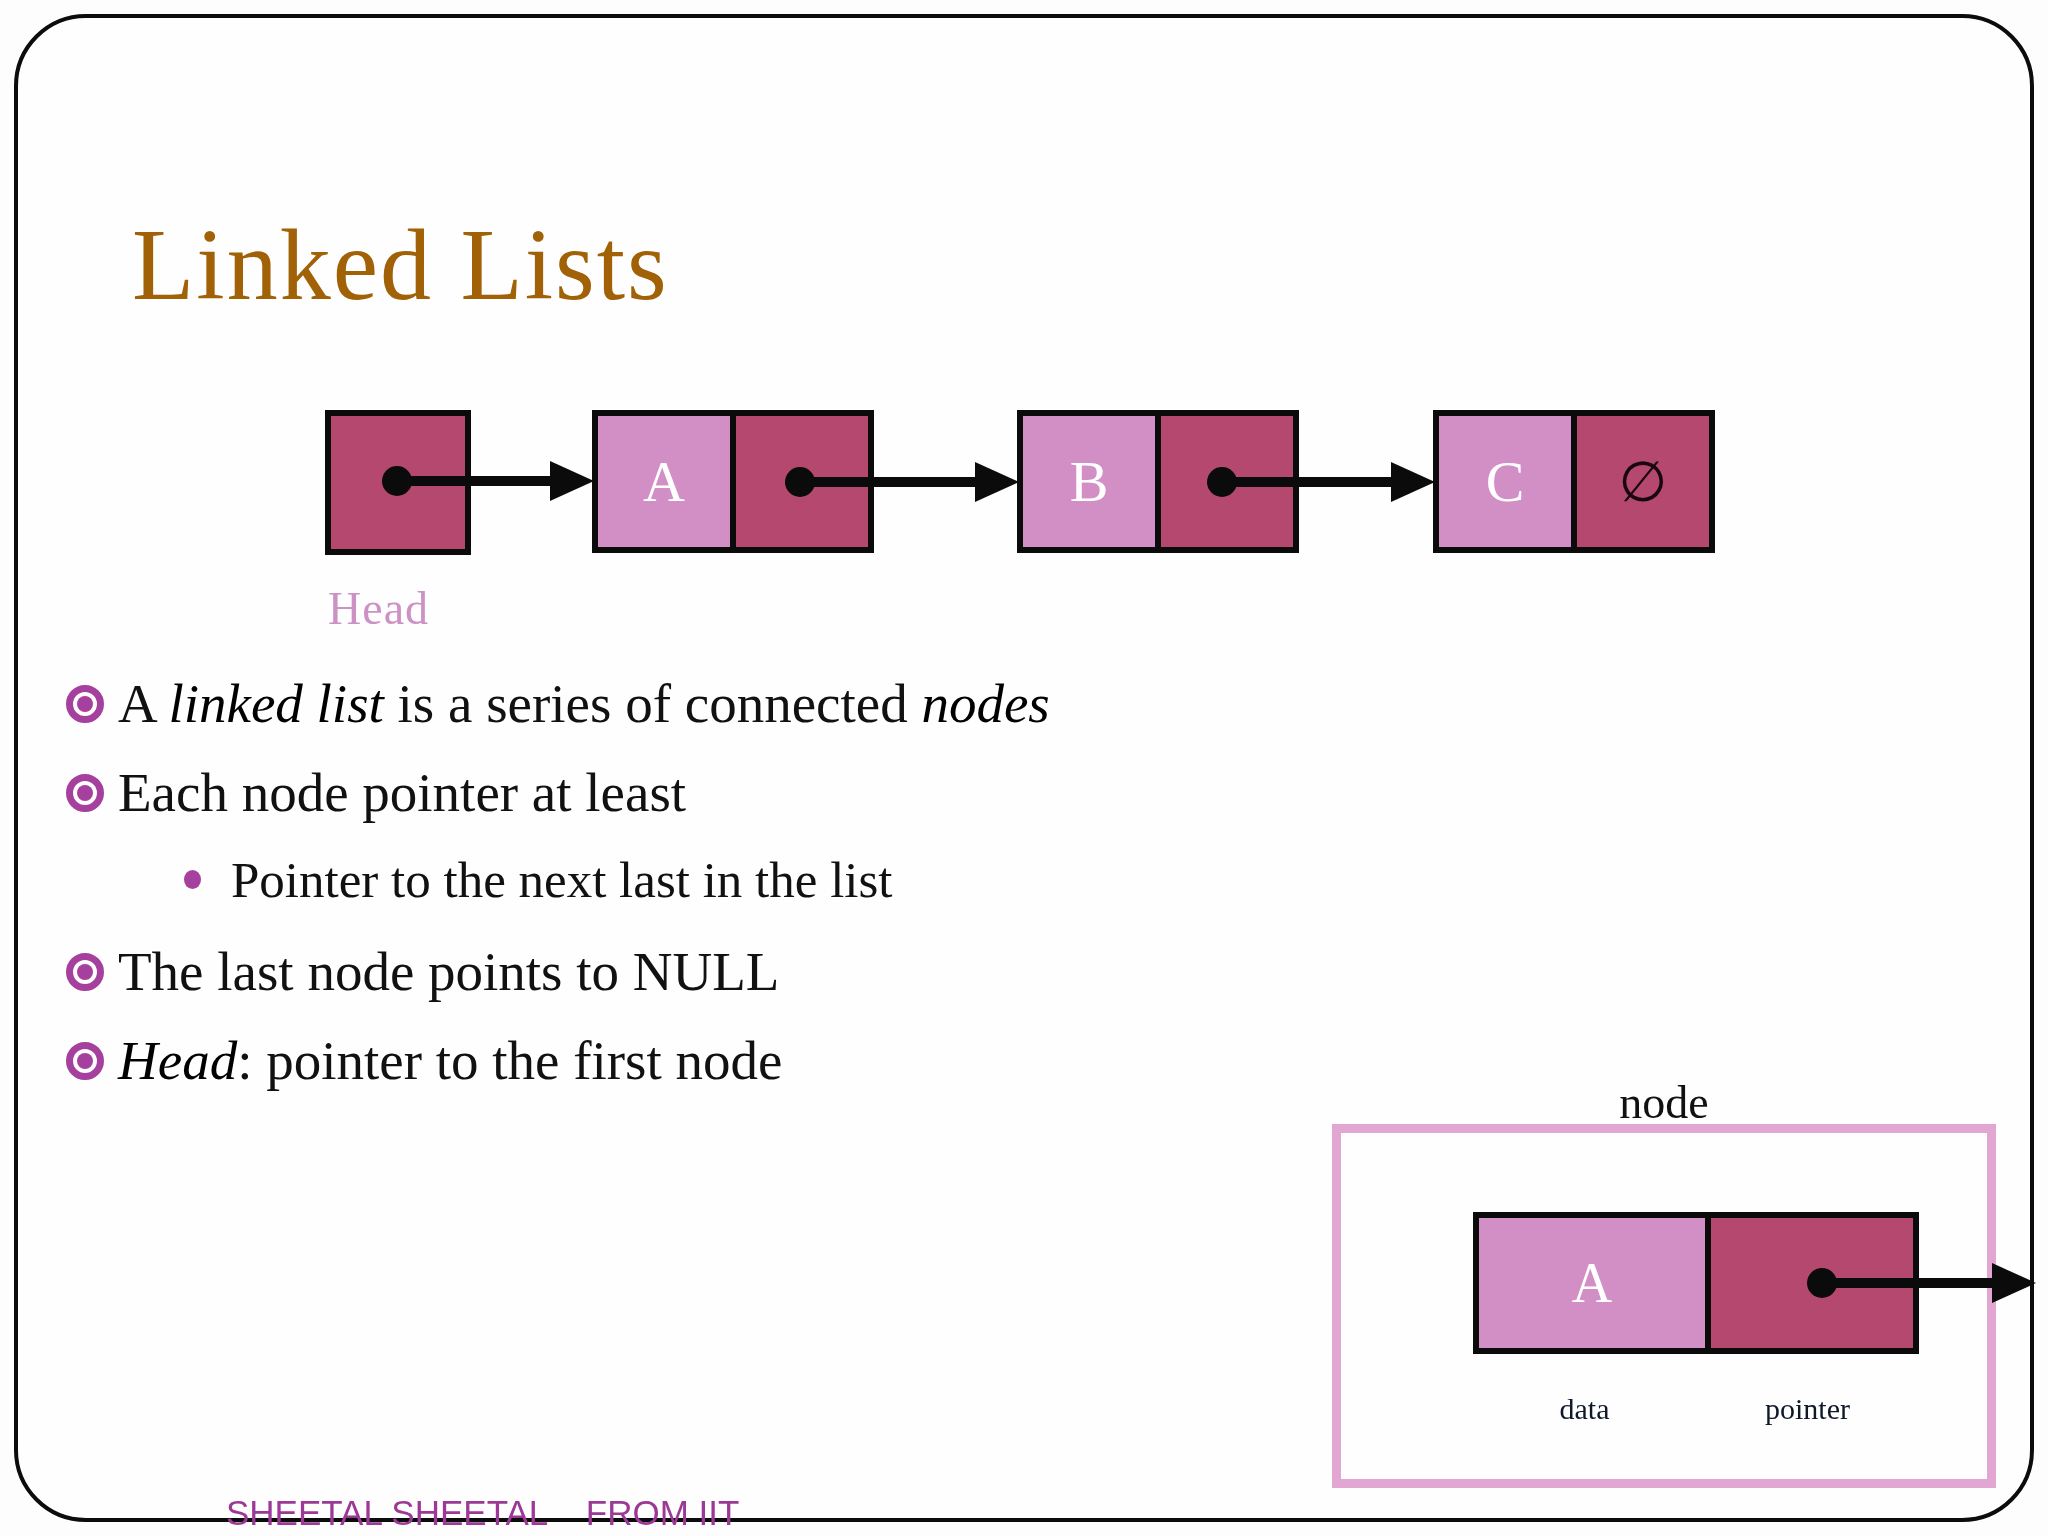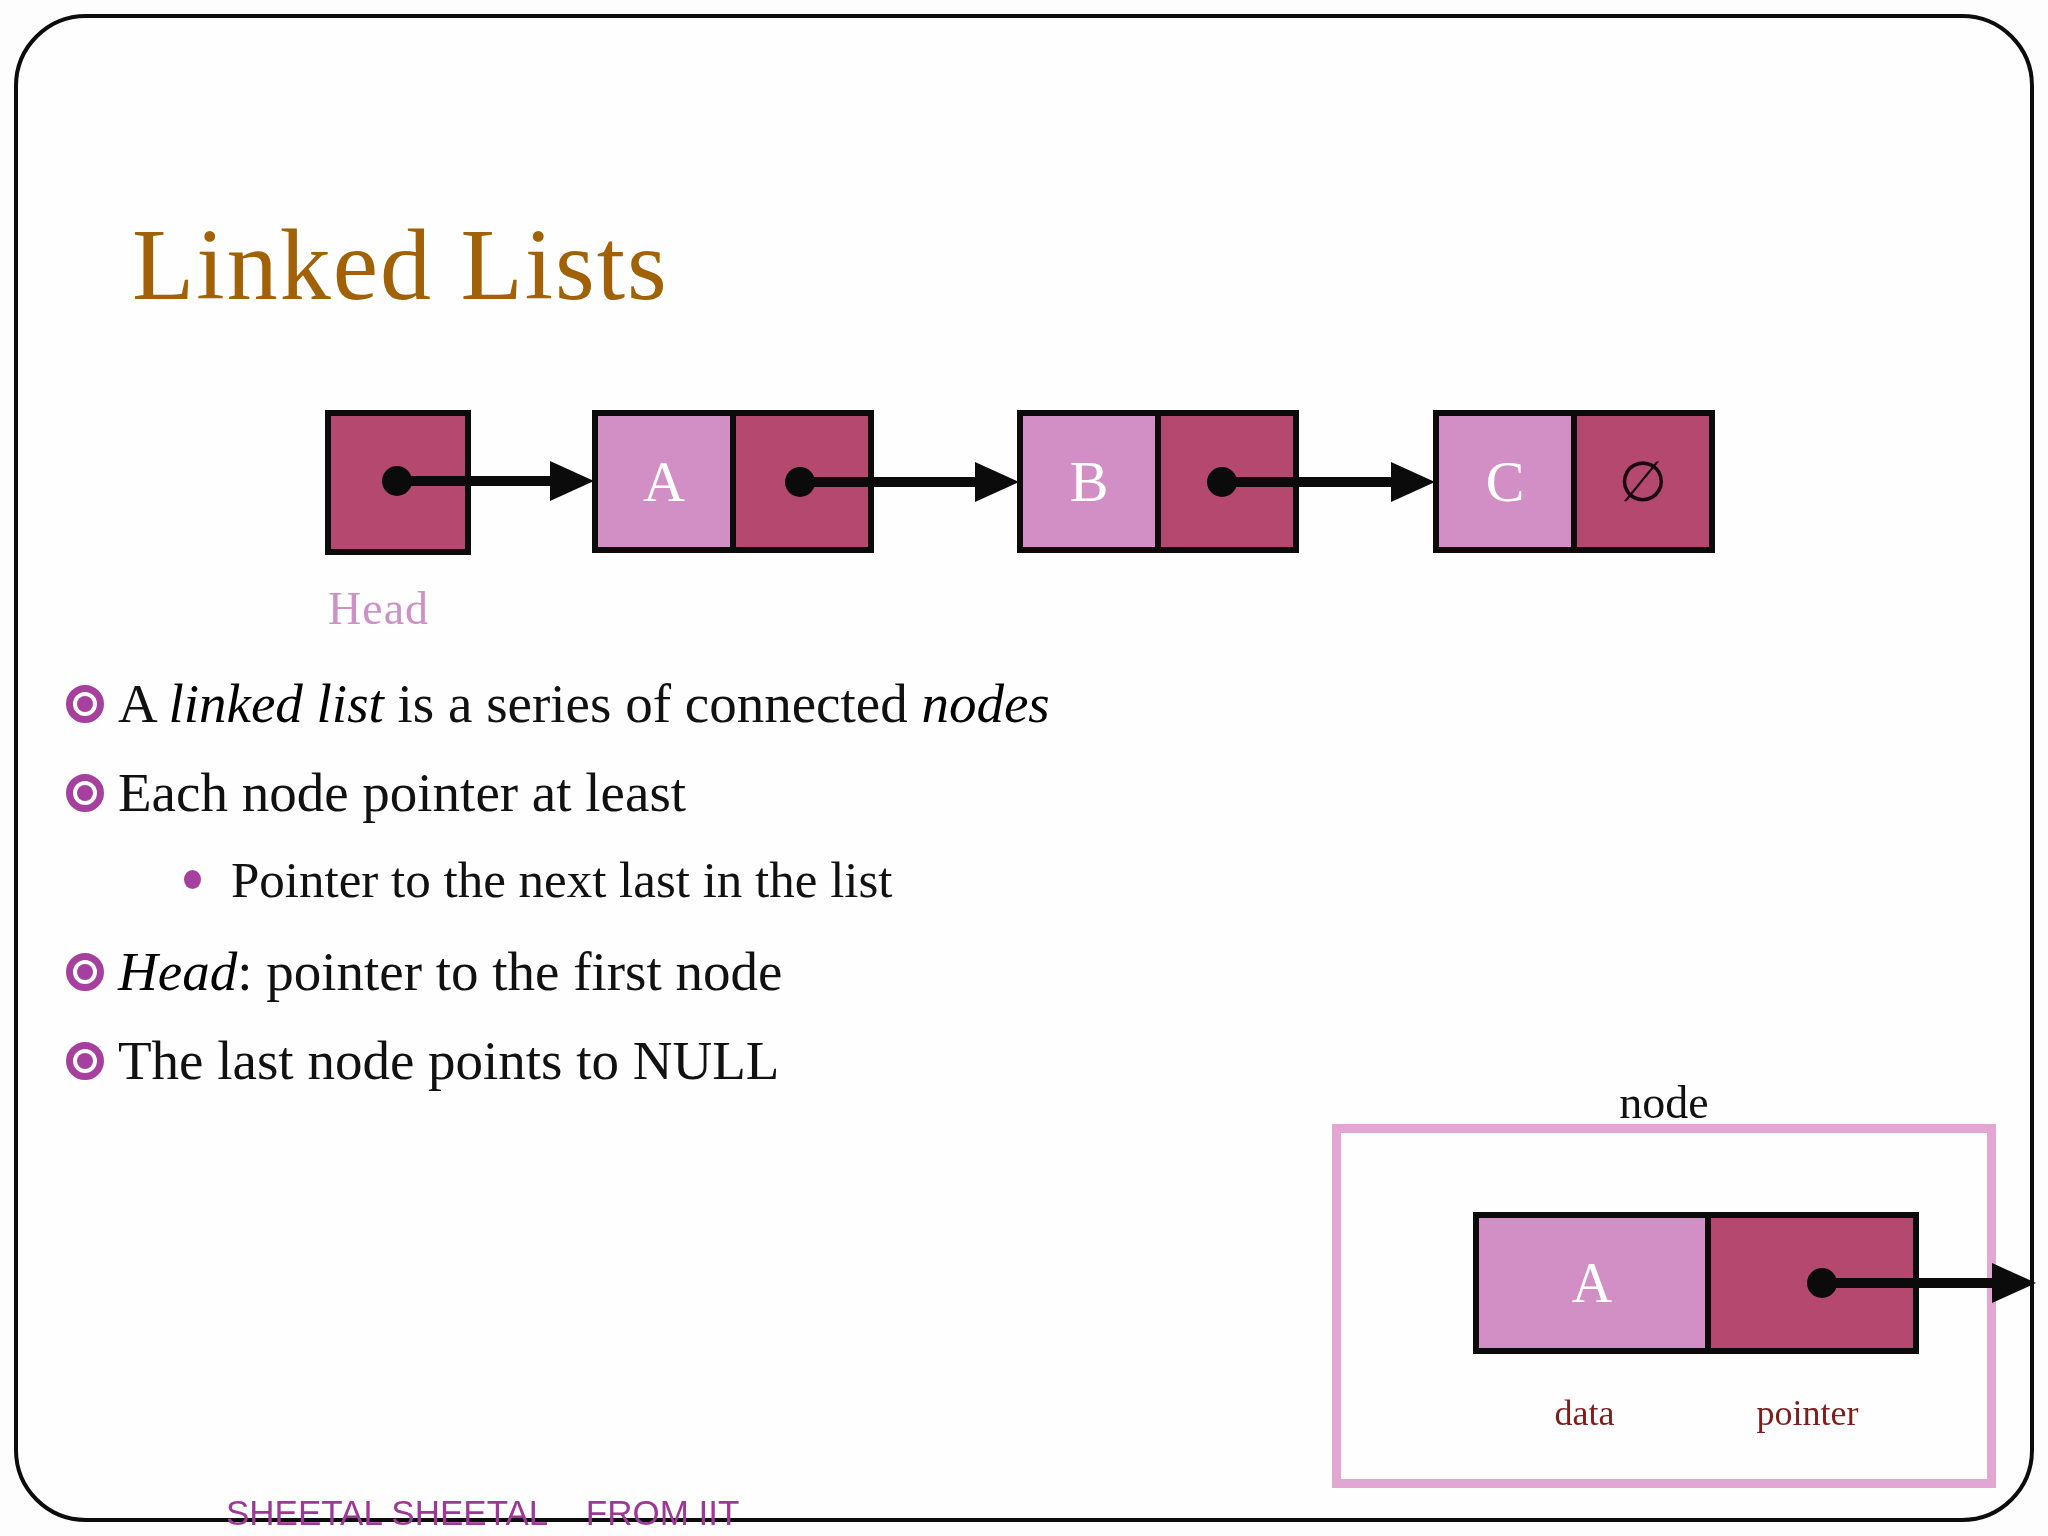--- a/index.html
+++ b/index.html
@@ -81,21 +81,21 @@
   .node-detail-box {
     position: absolute; box-sizing: border-box;
     left: 1332px; top: 1124px; width: 664px; height: 364px;
     border: 9px solid #e2a6d3; background: #fefefe;
   }
   .detail-node { left: 1473px; top: 1212px; width: 446px; height: 142px; display: flex; position: absolute; }
   .detail-node .cell.data { flex: 1.12; font-size: 56px; }
   .detail-node .cell.pointer { flex: 1; }
   .detail-labels {
     position: absolute; left: 1473px; top: 1392px; width: 446px;
-    display: flex; font-size: 36px; color: #7f1d1d;
+    display: flex; font-size: 30px; color: #0f172a;
   }
   .detail-labels span { flex: 1; text-align: center; }
   
   .footer {
     position: absolute; left: 226px; top: 1392px; width: 760px;
     font-family: "Liberation Sans", sans-serif;
     font-size: 35px; color: #9c3896; line-height: 1.38;
     white-space: pre-wrap;
   }
   
@@ -144,26 +144,26 @@
     </div>
 
 
     <div class="bullet-line sub">
       <span class="dot-bullet"></span>
       <span class="btext">Pointer to the next last in the list</span>
     </div>
 
     <div class="bullet-line">
       <span class="target-bullet"></span>
+      <span class="btext">The last node points to NULL</span>
+    </div>
+
+    <div class="bullet-line">
+      <span class="target-bullet"></span>
       <span class="btext"><span class="em">Head</span><span>: pointer to the first node</span></span>
-    </div>
-
-    <div class="bullet-line">
-      <span class="target-bullet"></span>
-      <span class="btext">The last node points to NULL</span>
     </div>
 
   </div>
 
   <div class="node-detail-title">node</div>
   <div class="node-detail-box"></div>
   <div class="box detail-node">
     <div class="cell data">A</div>
     <div class="cell pointer"></div>
   </div>

